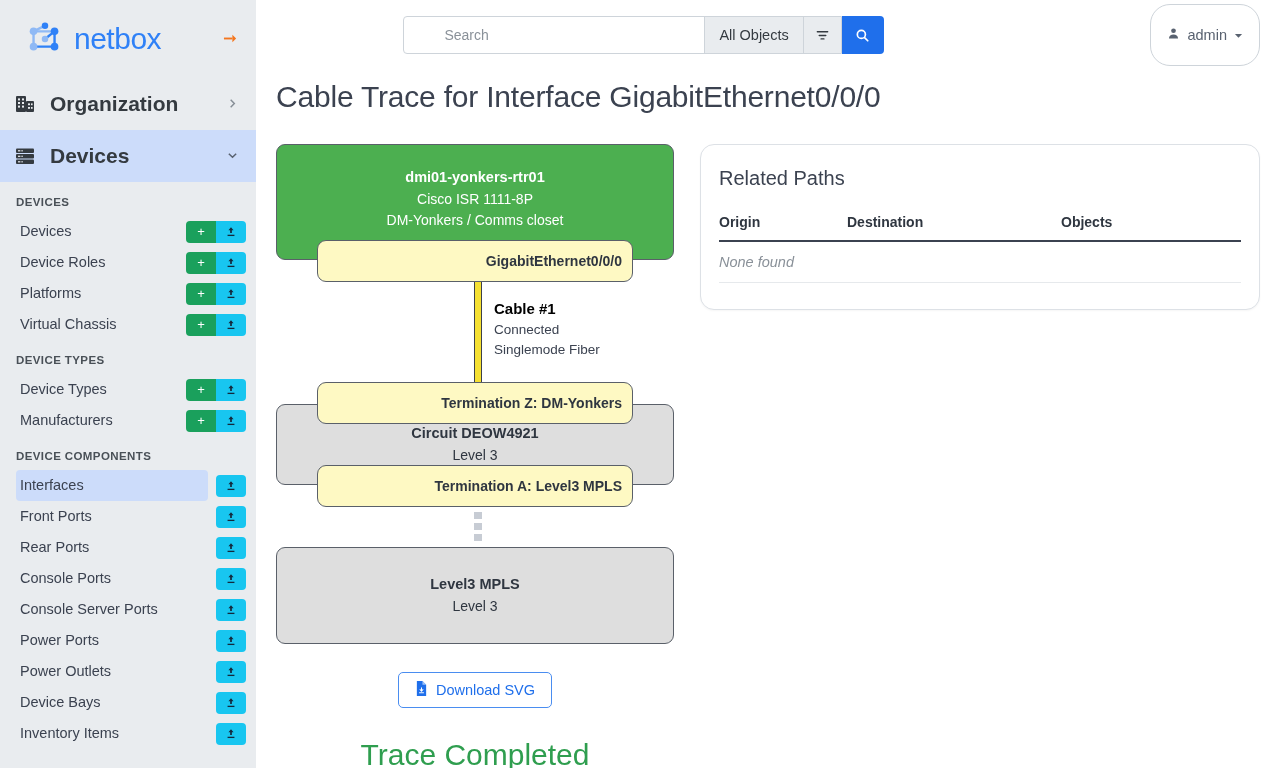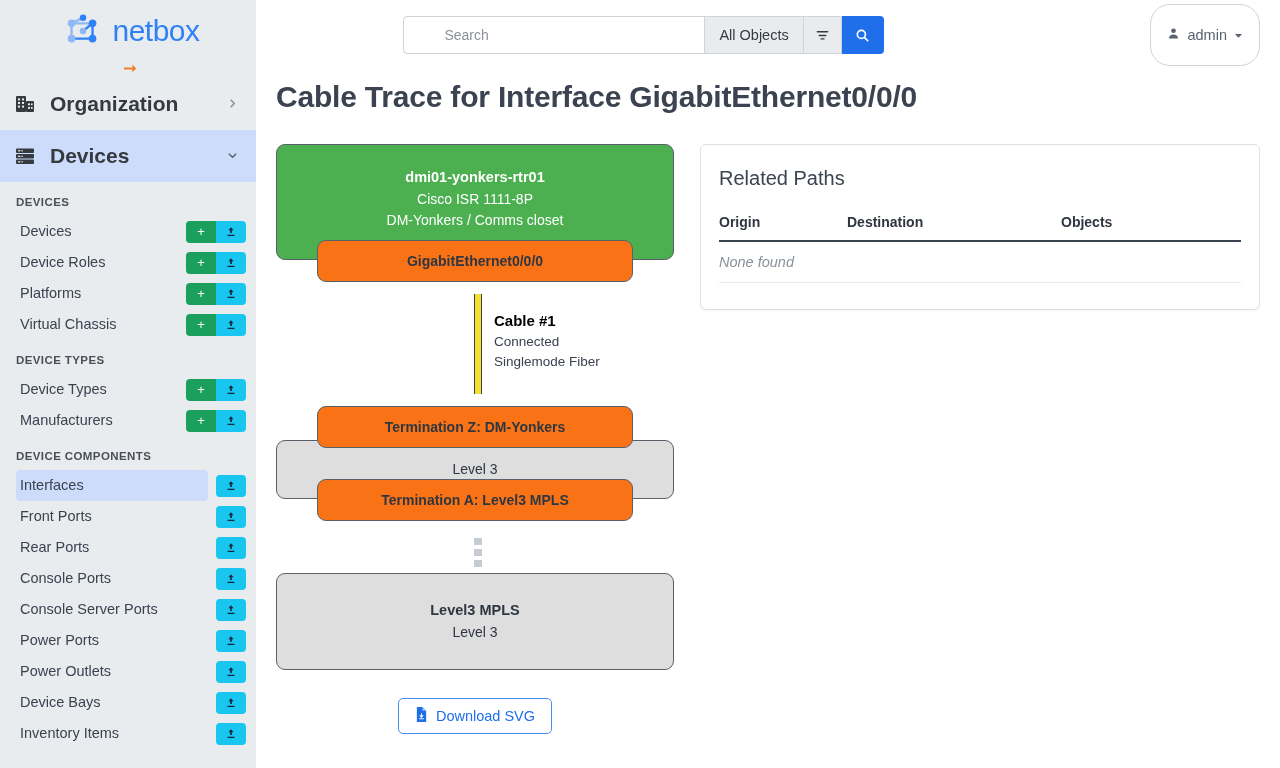--- a/index.html
+++ b/index.html
@@ -15,21 +15,20 @@
   
   .sidebar {
     width: 256px; height: 768px; flex: 0 0 256px;
     background: #e9ecef;
     overflow: hidden;
     position: relative;
   }
   .brand {
     height: 78px; display: flex; align-items: center;
     padding: 0 18px 0 22px;
-    flex-direction: column;
   }
   .brand-logo { display: flex; align-items: center; gap: 6px; flex: 1; }
   .brand-mark { width: 46px; height: 42px; flex: 0 0 46px; }
   .brand-word {
     font-size: 30px; font-weight: 400; color: #2f81f7;
     letter-spacing: -0.5px; line-height: 1;
   }
   .pin-icon { color: #f4761f; font-size: 15px; line-height: 1; }
 
   .nav-group {
@@ -105,21 +104,21 @@
     justify-content: center; cursor: pointer; color: #fff;
   }
   .user-btn {
     display: flex; align-items: center; gap: 7px;
     border: 1px solid #ced4da; border-radius: 20px;
     padding: 22px 16px; font-size: 14.5px; color: #596270;
     cursor: pointer; background: #fff; margin-left: auto;
   }
 
   .page-title {
-    font-size: 30px; font-weight: 700; color: #3b4250;
+    font-size: 30px; font-weight: 400; color: #3b4250;
     padding: 10px 0 0 20px; letter-spacing: -0.2px;
   }
 
   .content { display: flex; padding: 30px 20px 0 20px; gap: 24px; }
   .trace-col { width: 400px; flex: 0 0 400px; position: relative; }
   .paths-col { flex: 1; }
 
   
   .trace { position: relative; width: 398px; }
   .node {
@@ -127,24 +126,24 @@
     text-align: center; position: relative;
   }
   .node-device {
     background: #4caf50; color: #ffffff;
     padding: 22px 10px 28px 10px; min-height: 102px;
   }
   .node-device .t1 { font-size: 14.5px; font-weight: 700; line-height: 1.5; }
   .node-device .t2, .node-device .t3 { font-size: 14px; font-weight: 400; line-height: 1.52; }
 
   .node-term {
-    background: #f97316; color: #2f3640;
-    width: 316px; margin: 12px auto; padding: 12px 10px;
+    background: #fef9c3; color: #2f3640;
+    width: 316px; margin: 0 auto; padding: 12px 10px;
     font-size: 14px; font-weight: 700;
-    position: relative; z-index: 3;
+    position: relative; z-index: 3; text-align: right;
   }
   .node-circuit {
     background: #dedede; color: #2f3640;
     padding: 18px 10px; text-align: center;
     position: relative; z-index: 1;
   }
   .node-circuit .c1 { font-size: 14.5px; font-weight: 700; line-height: 1.5; }
   .node-circuit .c2 { font-size: 14px; font-weight: 400; line-height: 1.5; }
 
   .node-provider {
@@ -188,21 +187,21 @@
     font-size: 14.5px; padding: 8px 16px; cursor: pointer;
     font-family: "Liberation Sans", sans-serif;
   }
   .trace-status {
     text-align: center; margin-top: 30px;
     font-size: 30px; color: #2f9e4f; font-weight: 400;
   }
 
   
   .card {
-    border: 1px solid #dde1e6; border-radius: 6px;
+    border: 1px solid #dde1e6; border-radius: 14px;
     background: #fff; padding: 22px 18px 26px 18px;
     box-shadow: 0 1px 2px rgba(0,0,0,.04);
   }
   .card-title { font-size: 20px; font-weight: 400; color: #3b4250; margin-bottom: 24px; }
   .tbl { width: 100%; border-collapse: collapse; }
   .tbl th {
     text-align: left; font-size: 14px; font-weight: 700; color: #2f3640;
     padding: 0 0 10px 0; border-bottom: 2px solid #3b4250;
   }
   .tbl td {
@@ -550,20 +549,21 @@
               <div class="cl2">Connected</div>
               <div class="cl3">Singlemode Fiber</div>
             </div>
           </div>
 
           <div class="node node-term">
             <span>Termination Z: DM-Yonkers</span>
           </div>
 
           <div class="node node-circuit overlap-up">
+            <div class="c1">Circuit DEOW4921</div>
             <div class="c2">Level 3</div>
           </div>
 
           <div class="node node-term overlap-dn">
             <span>Termination A: Level3 MPLS</span>
           </div>
 
           <div class="dot-run">
             <i style="top:5px"></i>
             <i style="top:16px"></i>

